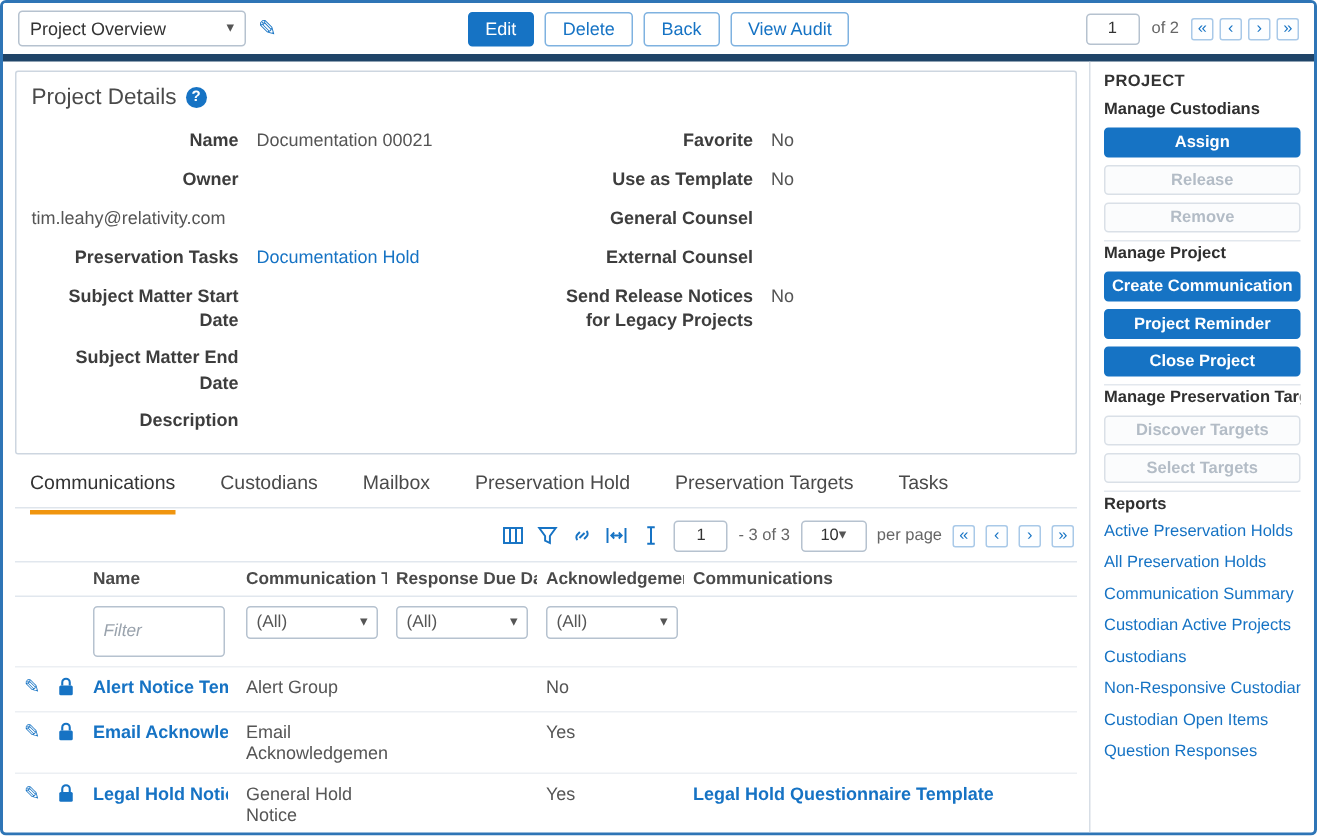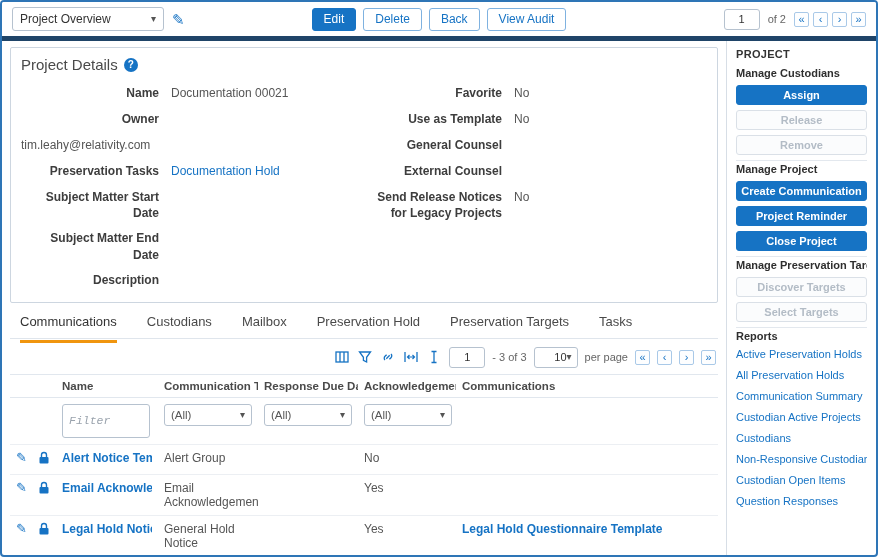--- a/index.html
+++ b/index.html
@@ -46,28 +46,28 @@
 
   
   .tabs{display:flex;gap:30px;padding:11px 10px 0;border-bottom:1px solid #dfe5ec;height:36px}
   .tab{font-size:13px;color:#4a4a4a;padding-bottom:26px;cursor:pointer;white-space:nowrap}
   .tab.active{border-bottom:3px solid #f0950f;color:#333}
 
   
   .gtoolbar{display:flex;justify-content:flex-end;align-items:center;gap:7px;padding:8px 2px 6px}
   .ticon{width:16px;height:16px;color:#1673c4;cursor:pointer;flex:none}
   .range{font-size:11px;color:#666;white-space:nowrap}
-  .psize{display:flex;align-items:center;justify-content:flex-end;width:44px;height:21px;border:1px solid #b6c2cf;border-radius:3px;padding:0 5px;font-size:11px;color:#333;cursor:pointer}
+  .psize{display:flex;align-items:center;justify-content:center;width:44px;height:21px;border:1px solid #b6c2cf;border-radius:3px;padding:0 5px;font-size:11px;color:#333;cursor:pointer}
   .perpage{font-size:11px;color:#666;white-space:nowrap}
 
   
   table{width:100%;border-collapse:collapse;font-size:12px;table-layout:fixed}
   thead th{font-size:11.5px;color:#4a4a4a;text-align:left;font-weight:bold;padding:5px 6px;border-top:1px solid #e1e7ee;border-bottom:1px solid #e1e7ee;white-space:nowrap;overflow:hidden}
   td{padding:6px 6px;border-bottom:1px solid #eceff3;vertical-align:top;overflow:hidden}
-  .filter-input{width:88px;height:22px;border:1px solid #b6c2cf;border-radius:3px;padding:16px 6px;font-size:11.5px;color:#555;font-family:Liberation Mono, monospace}
+  .filter-input{width:88px;height:22px;border:1px solid #b6c2cf;border-radius:3px;padding:16px 6px;font-size:11.5px;color:#555;font-family:Liberation Sans, sans-serif}
   .filter-input::placeholder{font-style:italic;color:#9aa3ad}
   .fselect{display:flex;align-items:center;justify-content:space-between;width:88px;height:22px;border:1px solid #b6c2cf;border-radius:3px;padding:0 6px;font-size:11.5px;color:#555;cursor:pointer;background:#fff}
   .rowpencil{color:#1673c4;font-size:13px;line-height:1;cursor:pointer}
   .rowpencil::before{content:"✎"}
   .locksvg{width:12px;height:14px;cursor:pointer}
   .cell-link{color:#1673c4;font-weight:bold;cursor:pointer;white-space:nowrap;overflow:hidden;display:block}
   .cell-text{color:#555}
 
   
   .sb-title{font-size:11px;font-weight:bold;color:#333;margin:1px 0 7px;letter-spacing:.3px}

